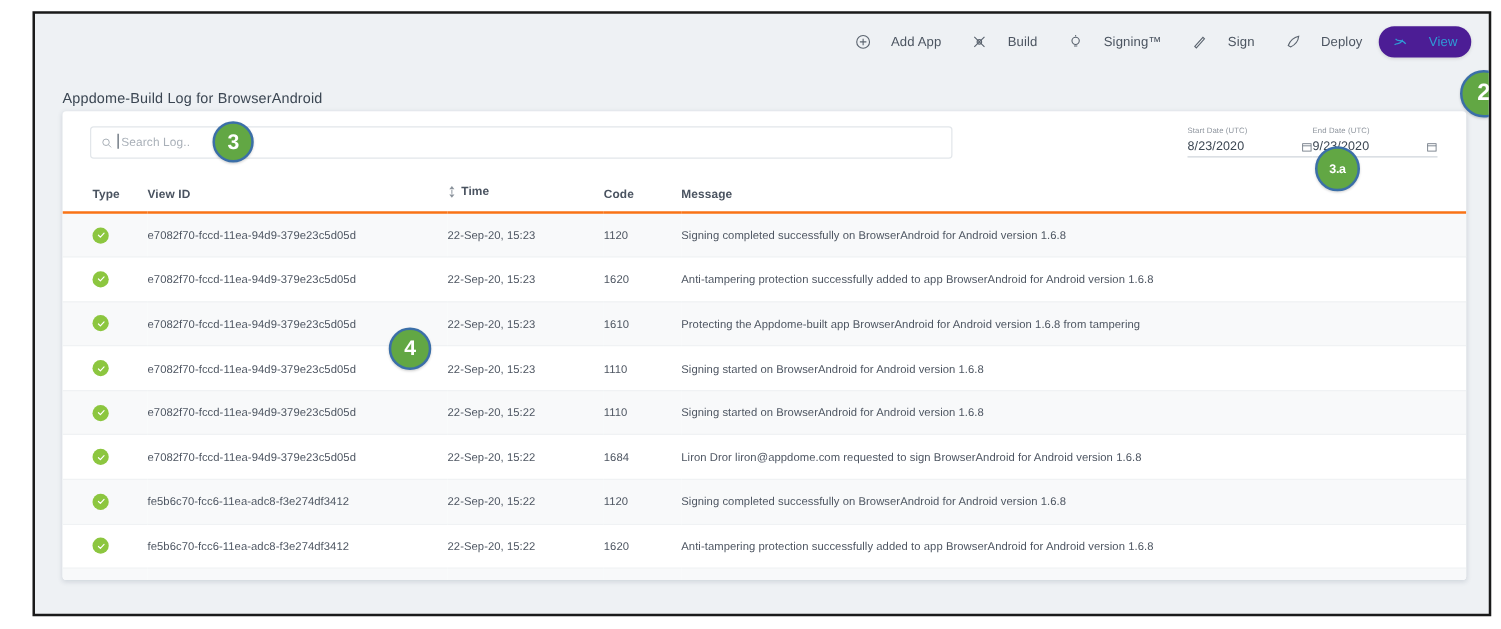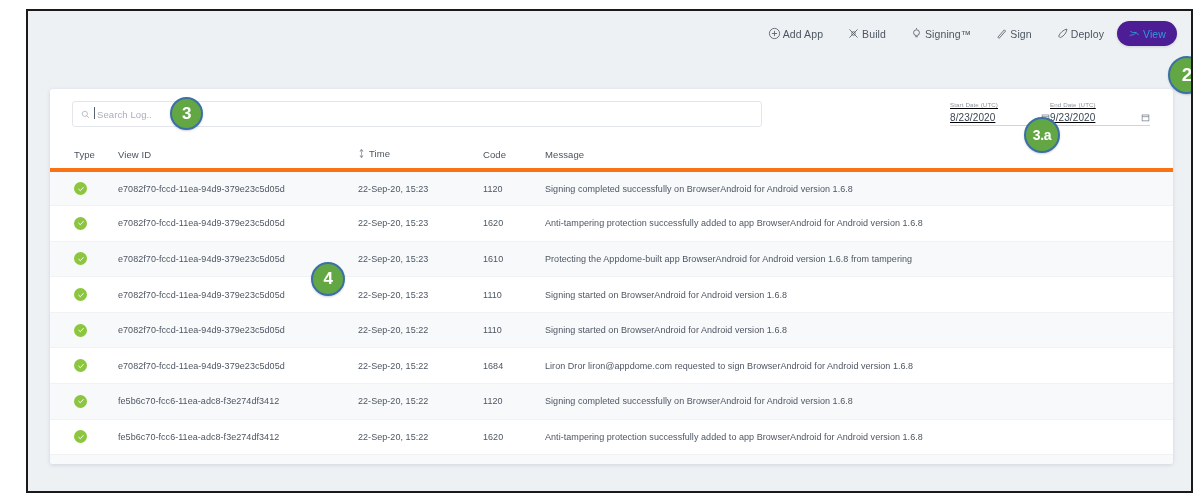--- a/index.html
+++ b/index.html
@@ -24,21 +24,21 @@
     height: 45px;
     display: flex;
     justify-content: flex-end;
     align-items: center;
     padding-right: 14px;
     gap: 2px;
   }
   .navitem {
     display: flex;
     align-items: center;
-    gap: 2px;
+    gap: 16px;
     padding: 6px 11px;
     font-size: 10.5px;
     color: #4c5561;
     letter-spacing: .1px;
     border-radius: 16px;
     white-space: nowrap;
   }
   .navitem.active {
     background: #4c1d95;
     color: #2f9bd6;
@@ -97,21 +97,20 @@
     content: "";
     position: absolute;
     left: -3px; top: -2px;
     width: 1px; height: 12px;
     background: #5a6470;
   }
   .datefield {
     position: absolute;
     top: 12px;
     width: 100px;
-    text-decoration: underline;
   }
   .datefield.start { left: 900px; }
   .datefield.end   { left: 1000px; }
   .datefield .dlabel {
     font-size: 6.2px;
     color: #8d949d;
     letter-spacing: .1px;
     display: block;
     margin-bottom: 2px;
   }
@@ -128,24 +127,24 @@
     color: #3b4652;
     letter-spacing: .1px;
   }
   .cal-icon { width: 9px; height: 9px; display: block; margin-bottom: 1px; }
 
   
   table { width: 100%; border-collapse: collapse; table-layout: fixed; }
   thead th {
     text-align: left;
     font-size: 9.5px;
-    font-weight: normal;
+    font-weight: bold;
     color: #4a5360;
     padding: 7px 0 7px 0;
-    border-bottom: 4px solid #f97316;
+    border-bottom: 2px solid #f97316;
     letter-spacing: .1px;
   }
   th.c-type { width: 68px; padding-left: 24px; }
   th.c-build { width: 240px; }
   th.c-time { width: 125px; }
   th.c-code { width: 62px; }
   th.c-msg  { width: auto; }
   .th-sort { display: inline-flex; align-items: flex-start; gap: 4px; }
   .sorticon { width: 7px; height: 11px; display: block; }
 
@@ -181,21 +180,21 @@
     display: flex;
     align-items: center;
     justify-content: center;
     font-weight: bold;
     letter-spacing: -.3px;
     z-index: 40;
     box-shadow: 0 1px 2px rgba(0,0,0,.18);
   }
   #bubble-2   { left: 1140px; top: 45px;  width: 38px; height: 38px; font-size: 19px; }
   #bubble-3   { left: 142px;  top: 86px;  width: 33px; height: 33px; font-size: 17px; }
-  #bubble-3a  { left: 996px; top: 106px; width: 36px; height: 36px; font-size: 14px; }
+  #bubble-3a  { left: 1024px; top: 106px; width: 36px; height: 36px; font-size: 10px; }
   #bubble-4   { left: 283px;  top: 251px; width: 34px; height: 34px; font-size: 17px; }
 </style>
 </head>
 <body>
 
 <div id="frame">
 
   <div class="topnav">
 
     <div class="navitem">
@@ -239,20 +238,21 @@
     </div>
 
     <div class="navitem active">
       <svg class="nicon" viewBox="0 0 16 16">
         <path d="M2 11 C5 8 7 12 10 6 M3 5 C6 9 9 4 13 10" fill="none" stroke="#2f9bd6" stroke-width="1.2"></path>
       </svg>
       <span>View</span>
     </div>
   </div>
 
+  <div class="page-title">Appdome-Build Log for BrowserAndroid</div>
 
   <div class="card">
 
     <div class="toolbar">
 
       <div class="searchbox">
         <svg style="width:9px;height:9px;display:block;flex:none" viewBox="0 0 16 16">
           <circle cx="6.8" cy="6.8" r="4.6" fill="none" stroke="#9aa2ab" stroke-width="1.2"></circle>
           <line x1="10.3" y1="10.3" x2="14" y2="14" stroke="#9aa2ab" stroke-width="1.2"></line>
         </svg>

